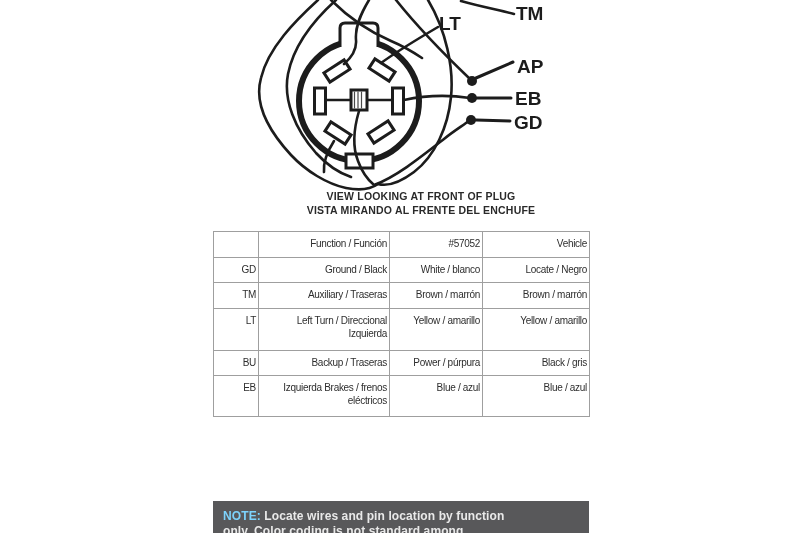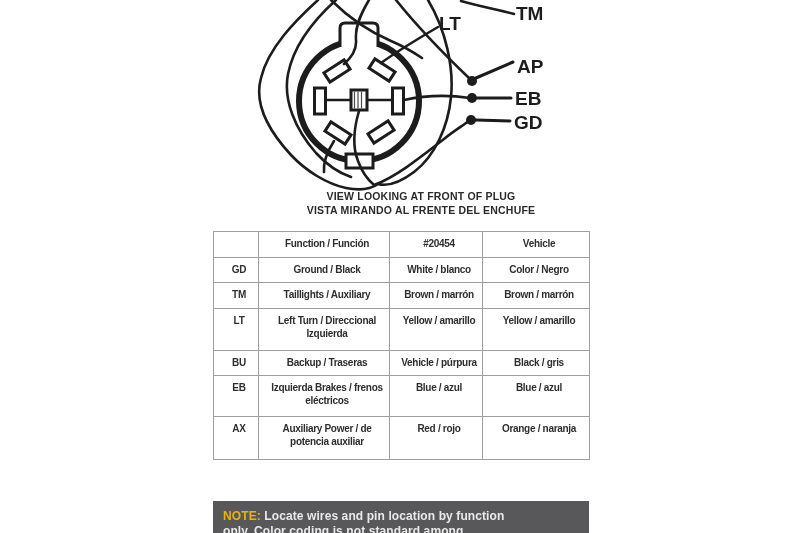--- a/index.html
+++ b/index.html
@@ -14,35 +14,35 @@
   .lbl{font-family:"Liberation Sans",sans-serif;font-size:19px;font-weight:bold;fill:#1c1c1c;}
   .cap{font-family:"Liberation Sans",sans-serif;font-size:10.5px;font-weight:bold;fill:#2a2a2a;letter-spacing:0.2px;}
 
   
   .spec-table{
     position:absolute;left:213px;top:231px;width:376px;
     border-collapse:collapse;table-layout:fixed;color:#2e2e2e;background:#fff;
   }
   .spec-table th,.spec-table td{
     border:1px solid #9f9f9f;
-    font-size:10px;font-weight:bold;letter-spacing:-0.3px;
-    vertical-align:top;text-align:center;
+    font-size:10px;font-weight:normal;letter-spacing:-0.3px;
+    vertical-align:top;text-align:right;
     padding:6px 2px 3px 8px;line-height:12.5px;
   }
   .code-col{text-align:center;padding-left:0;}
   .fn{white-space:pre-line;}
   .h26{height:26px}.h25{height:25px}.h42{height:42px}.h41{height:41px}.h43{height:43px}
 
   
   .note{
     position:absolute;left:213px;top:501px;width:376px;height:48px;
     background:#58585a;color:#e9e9e9;box-sizing:border-box;
     padding:8px 0 0 10px;font-size:12px;font-weight:bold;line-height:15px;letter-spacing:0.1px;
   }
-  .note .lab{color:#eab308;}
+  .note .lab{color:#7dd3fc;}
 </style>
 </head>
 <body>
 
 <div class="stage">
 
   <svg class="diagram" viewBox="220 0 400 225" width="400" height="225" xmlns="http://www.w3.org/2000/svg">
 
     <g stroke="#1c1c1c" stroke-width="2.6" fill="none" stroke-linecap="round">
       <path d="M 318,0 C 296,20 268,48 261,78 C 254,103 267,129 291,155 C 306,171 327,184 346,188 C 361,191 371,189 378,184"></path>
@@ -107,61 +107,54 @@
     <colgroup>
       <col style="width:45px">
         <col style="width:131px">
         <col style="width:93px">
         <col style="width:107px">
     </colgroup>
     <tbody>
         <tr class="h26">
       <th class="code-col"></th>
       <th>Function / Función</th>
-      <th>#20454</th>
+      <th>#57052</th>
       <th>Vehicle</th>
     </tr>
     <tr class="h25">
       <td class="code-col">GD</td>
       <td class="fn">Ground / Black</td>
       <td>White / blanco</td>
-      <td>Color / Negro</td>
+      <td>Locate / Negro</td>
     </tr>
     <tr class="h26">
       <td class="code-col">TM</td>
-      <td class="fn">Taillights / Auxiliary</td>
+      <td class="fn">Auxiliary / Traseras</td>
       <td>Brown / marrón</td>
       <td>Brown / marrón</td>
     </tr>
     <tr class="h42">
       <td class="code-col">LT</td>
       <td class="fn">Left Turn / Direccional
 Izquierda</td>
       <td>Yellow / amarillo</td>
       <td>Yellow / amarillo</td>
     </tr>
     <tr class="h25">
       <td class="code-col">BU</td>
       <td class="fn">Backup / Traseras</td>
-      <td>Vehicle / púrpura</td>
+      <td>Power / púrpura</td>
       <td>Black / gris</td>
     </tr>
     <tr class="h41">
       <td class="code-col">EB</td>
       <td class="fn">Izquierda Brakes / frenos
 eléctricos</td>
       <td>Blue / azul</td>
       <td>Blue / azul</td>
-    </tr>
-    <tr class="h43">
-      <td class="code-col">AX</td>
-      <td class="fn">Auxiliary Power / de
-potencia auxiliar</td>
-      <td>Red / rojo</td>
-      <td>Orange / naranja</td>
     </tr>
   </tbody>
     </table>
 
   <div class="note">
     <div><span class="lab">NOTE:</span> <span>Locate wires and pin location by function</span></div>
     <div><span>only. Color coding is not standard among</span></div>
   </div>
 
 </div>

